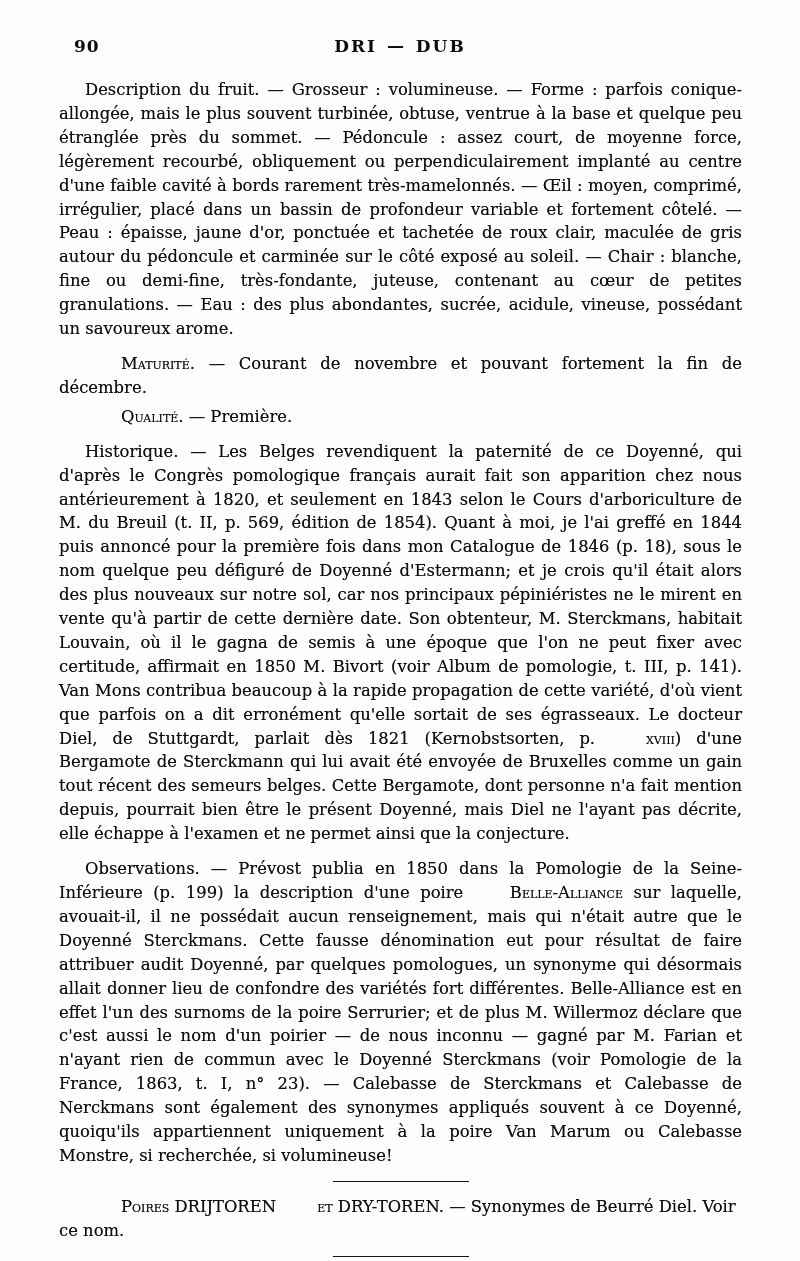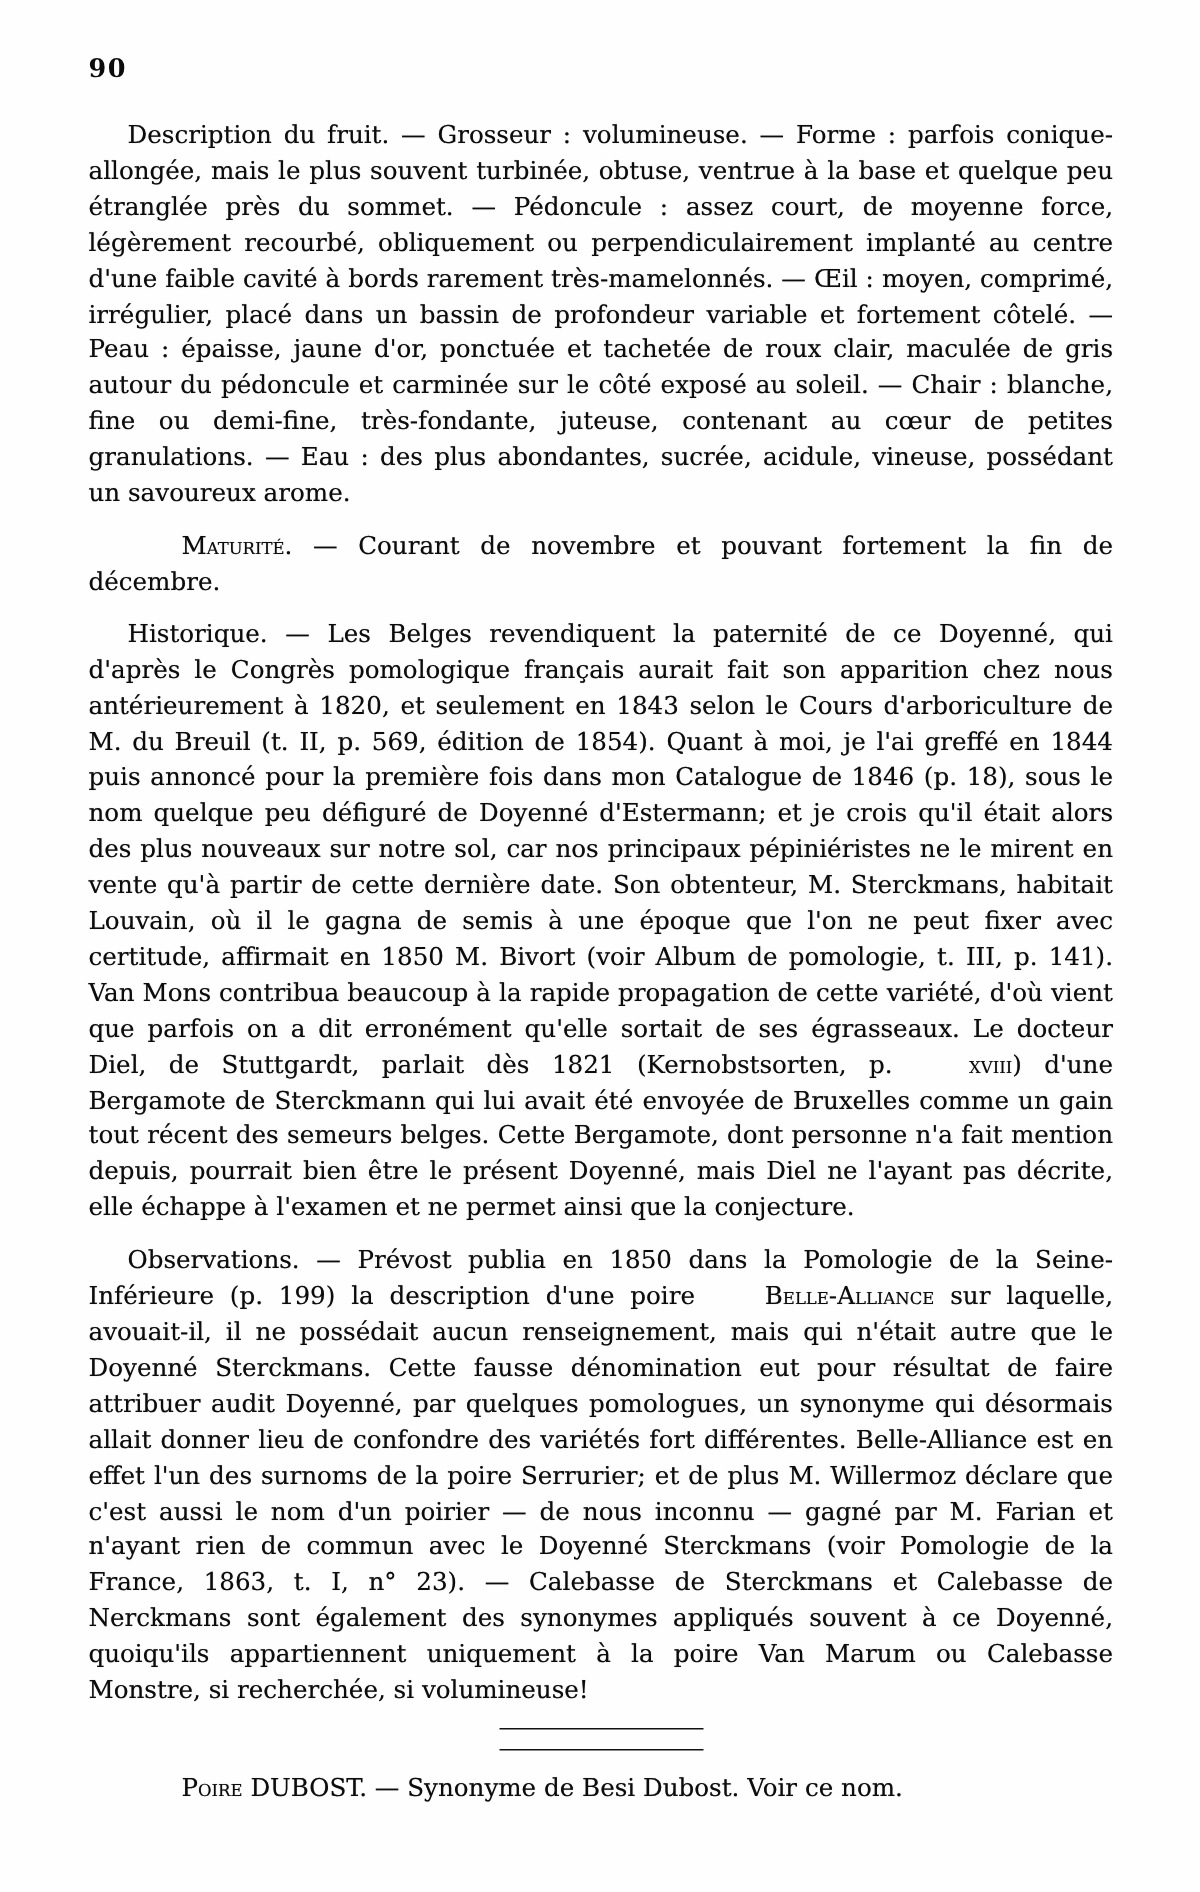--- a/index.html
+++ b/index.html
@@ -11,21 +11,21 @@
     color:#0c0c0c;
     font-family:"DejaVu Serif","Liberation Serif",serif;
     -webkit-font-smoothing:antialiased;
   }
   .page-header{
     position:relative;
     height:26px;
     margin:36px 59px 0 59px;
   }
   .page-number{
-    position:absolute;left:0;top:0;
+    position:absolute;left:15px;top:0;
     font-size:17px;font-weight:bold;letter-spacing:1px;
   }
   .header-title{
     position:absolute;left:0;right:0;top:0;
     text-align:center;
     font-size:17px;font-weight:bold;letter-spacing:2px;
     word-spacing:2px;
   }
   .page-body{
     margin:16px 58px 0 59px;
@@ -49,25 +49,28 @@
     border-top:2px solid #121212;
   }
   .separator.thin{border-top-width:1.5px;}
 </style>
 </head>
 <body>
 
 <div class="page">
   <header class="page-header">
     <span class="page-number">90</span>
+    <span class="header-title">DRI — DUB</span>
   </header>
 
   <main class="page-body">
 
   <p class="body-para"><span class="seg-b">Description du fruit.</span><span class=""> — </span><span class="seg-i">Grosseur :</span><span class=""> volumineuse. — </span><span class="seg-i">Forme :</span><span class=""> parfois conique-allongée, mais le plus souvent turbinée, obtuse, ventrue à la base et quelque peu étranglée près du sommet. — </span><span class="seg-i">Pédoncule :</span><span class=""> assez court, de moyenne force, légèrement recourbé, obliquement ou perpendiculairement implanté au centre d'une faible cavité à bords rarement très-mamelonnés. — </span><span class="seg-i">Œil :</span><span class=""> moyen, comprimé, irrégulier, placé dans un bassin de profondeur variable et fortement côtelé. — </span><span class="seg-i">Peau :</span><span class=""> épaisse, jaune d'or, ponctuée et tachetée de roux clair, maculée de gris autour du pédoncule et carminée sur le côté exposé au soleil. — </span><span class="seg-i">Chair :</span><span class=""> blanche, fine ou demi-fine, très-fondante, juteuse, contenant au cœur de petites granulations. — </span><span class="seg-i">Eau :</span><span class=""> des plus abondantes, sucrée, acidule, vineuse, possédant un savoureux arome.</span></p>
       <p class="body-para mt-lg"><span class="seg-sc">Maturité.</span><span class=""> — Courant de novembre et pouvant fortement la fin de décembre.</span></p>
+      <p class="body-para mt-sm"><span class="seg-sc">Qualité.</span><span class=""> — Première.</span></p>
       <p class="body-para mt-lg"><span class="seg-b">Historique.</span><span class=""> — Les Belges revendiquent la paternité de ce Doyenné, qui d'après le Congrès pomologique français aurait fait son apparition chez nous antérieurement à 1820, et seulement en 1843 selon le </span><span class="seg-i">Cours d'arboriculture</span><span class=""> de M. du Breuil (t. II, p. 569, édition de 1854). Quant à moi, je l'ai greffé en 1844 puis annoncé pour la première fois dans mon </span><span class="seg-i">Catalogue</span><span class=""> de 1846 (p. 18), sous le nom quelque peu défiguré de Doyenné d'Estermann; et je crois qu'il était alors des plus nouveaux sur notre sol, car nos principaux pépiniéristes ne le mirent en vente qu'à partir de cette dernière date. Son obtenteur, M. Sterckmans, habitait Louvain, où il le gagna de semis à une époque que l'on ne peut fixer avec certitude, affirmait en 1850 M. Bivort (voir </span><span class="seg-i">Album de pomologie</span><span class="">, t. III, p. 141). Van Mons contribua beaucoup à la rapide propagation de cette variété, d'où vient que parfois on a dit erronément qu'elle sortait de ses égrasseaux. Le docteur Diel, de Stuttgardt, parlait dès 1821 (</span><span class="seg-i">Kernobstsorten</span><span class="">, p. </span><span class="seg-sc">xviii</span><span class="">) d'une Bergamote de Sterckmann qui lui avait été envoyée de Bruxelles comme un gain tout récent des semeurs belges. Cette Bergamote, dont personne n'a fait mention depuis, pourrait bien être le présent Doyenné, mais Diel ne l'ayant pas décrite, elle échappe à l'examen et ne permet ainsi que la conjecture.</span></p>
       <p class="body-para mt-lg"><span class="seg-b">Observations.</span><span class=""> — Prévost publia en 1850 dans la </span><span class="seg-i">Pomologie de la Seine-Inférieure</span><span class=""> (p. 199) la description d'une poire </span><span class="seg-sc">Belle-Alliance</span><span class=""> sur laquelle, avouait-il, il ne possédait aucun renseignement, mais qui n'était autre que le Doyenné Sterckmans. Cette fausse dénomination eut pour résultat de faire attribuer audit Doyenné, par quelques pomologues, un synonyme qui désormais allait donner lieu de confondre des variétés fort différentes. </span><span class="seg-i">Belle-Alliance</span><span class=""> est en effet l'un des surnoms de la poire Serrurier; et de plus M. Willermoz déclare que c'est aussi le nom d'un poirier — de nous inconnu — gagné par M. Farian et n'ayant rien de commun avec le Doyenné Sterckmans (voir </span><span class="seg-i">Pomologie de la France</span><span class="">, 1863, t. I, n° 23). — </span><span class="seg-i">Calebasse de Sterckmans</span><span class=""> et </span><span class="seg-i">Calebasse de Nerckmans</span><span class=""> sont également des synonymes appliqués souvent à ce Doyenné, quoiqu'ils appartiennent uniquement à la poire Van Marum ou Calebasse Monstre, si recherchée, si volumineuse!</span></p>
       <hr class="separator thin">
+      <p class="entry"><span class="seg-sc">Poires</span><span class="seg-b"> DRIJTOREN </span><span class="seg-sc">et</span><span class="seg-b"> DRY-TOREN.</span><span class=""> — Synonymes de </span><span class="seg-i">Beurré Diel</span><span class="">. Voir ce nom.</span></p>
       <hr class="separator thin">
       <p class="entry"><span class="seg-sc">Poire</span><span class="seg-b"> DUBOST.</span><span class=""> — Synonyme de </span><span class="seg-i">Besi Dubost</span><span class="">. Voir ce nom.</span></p>
     </main>
 </div>
 
 </body></html>

